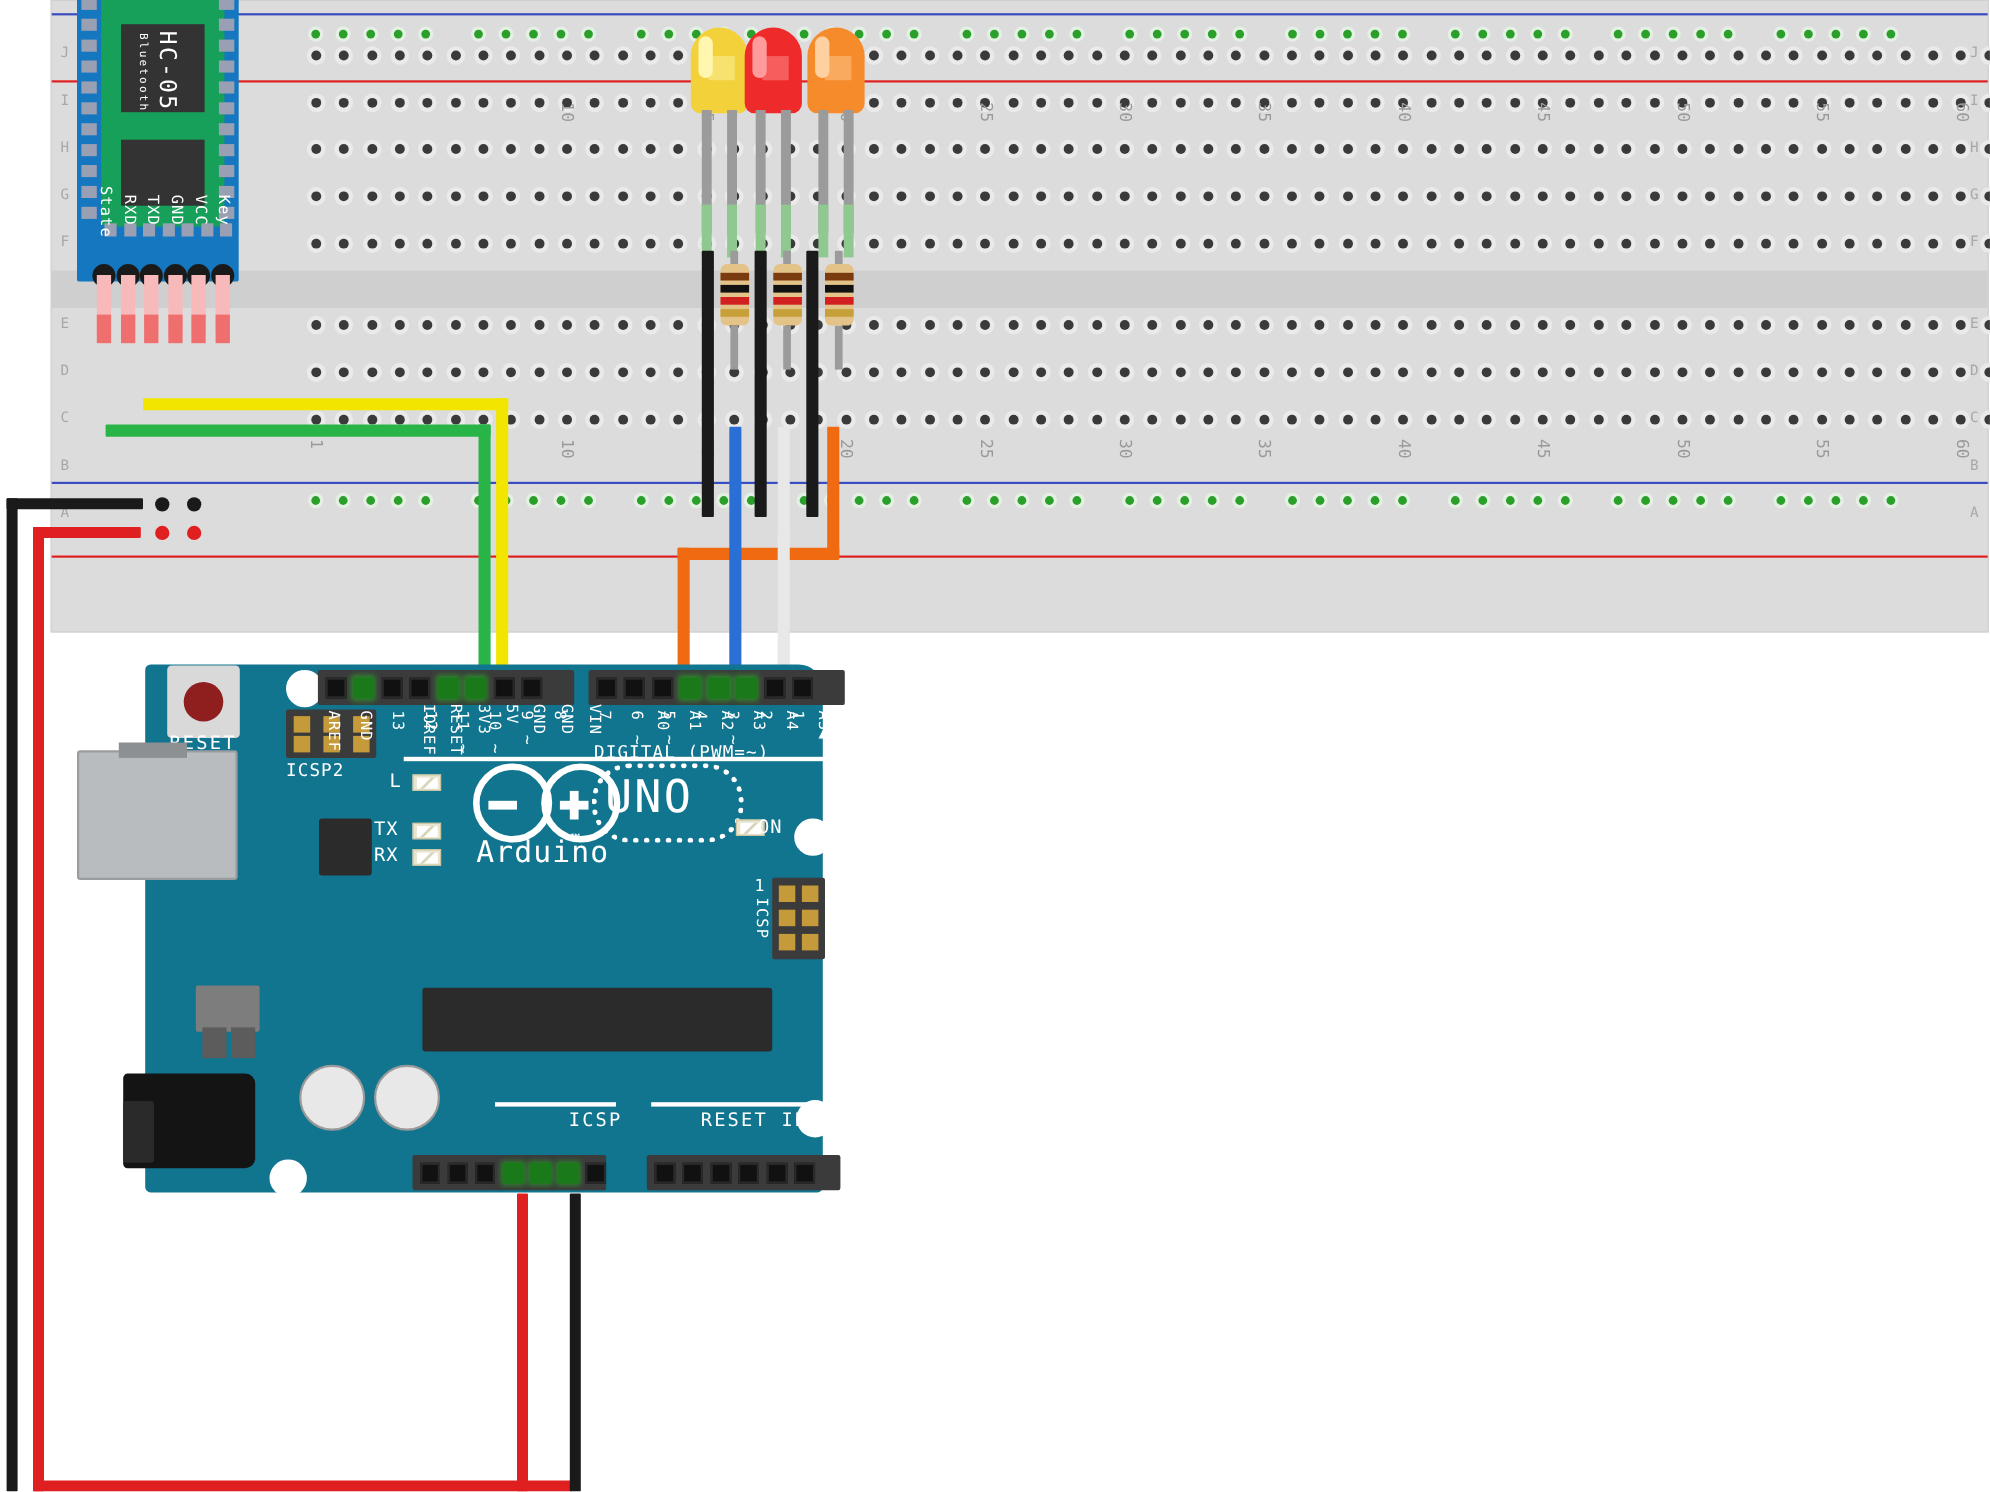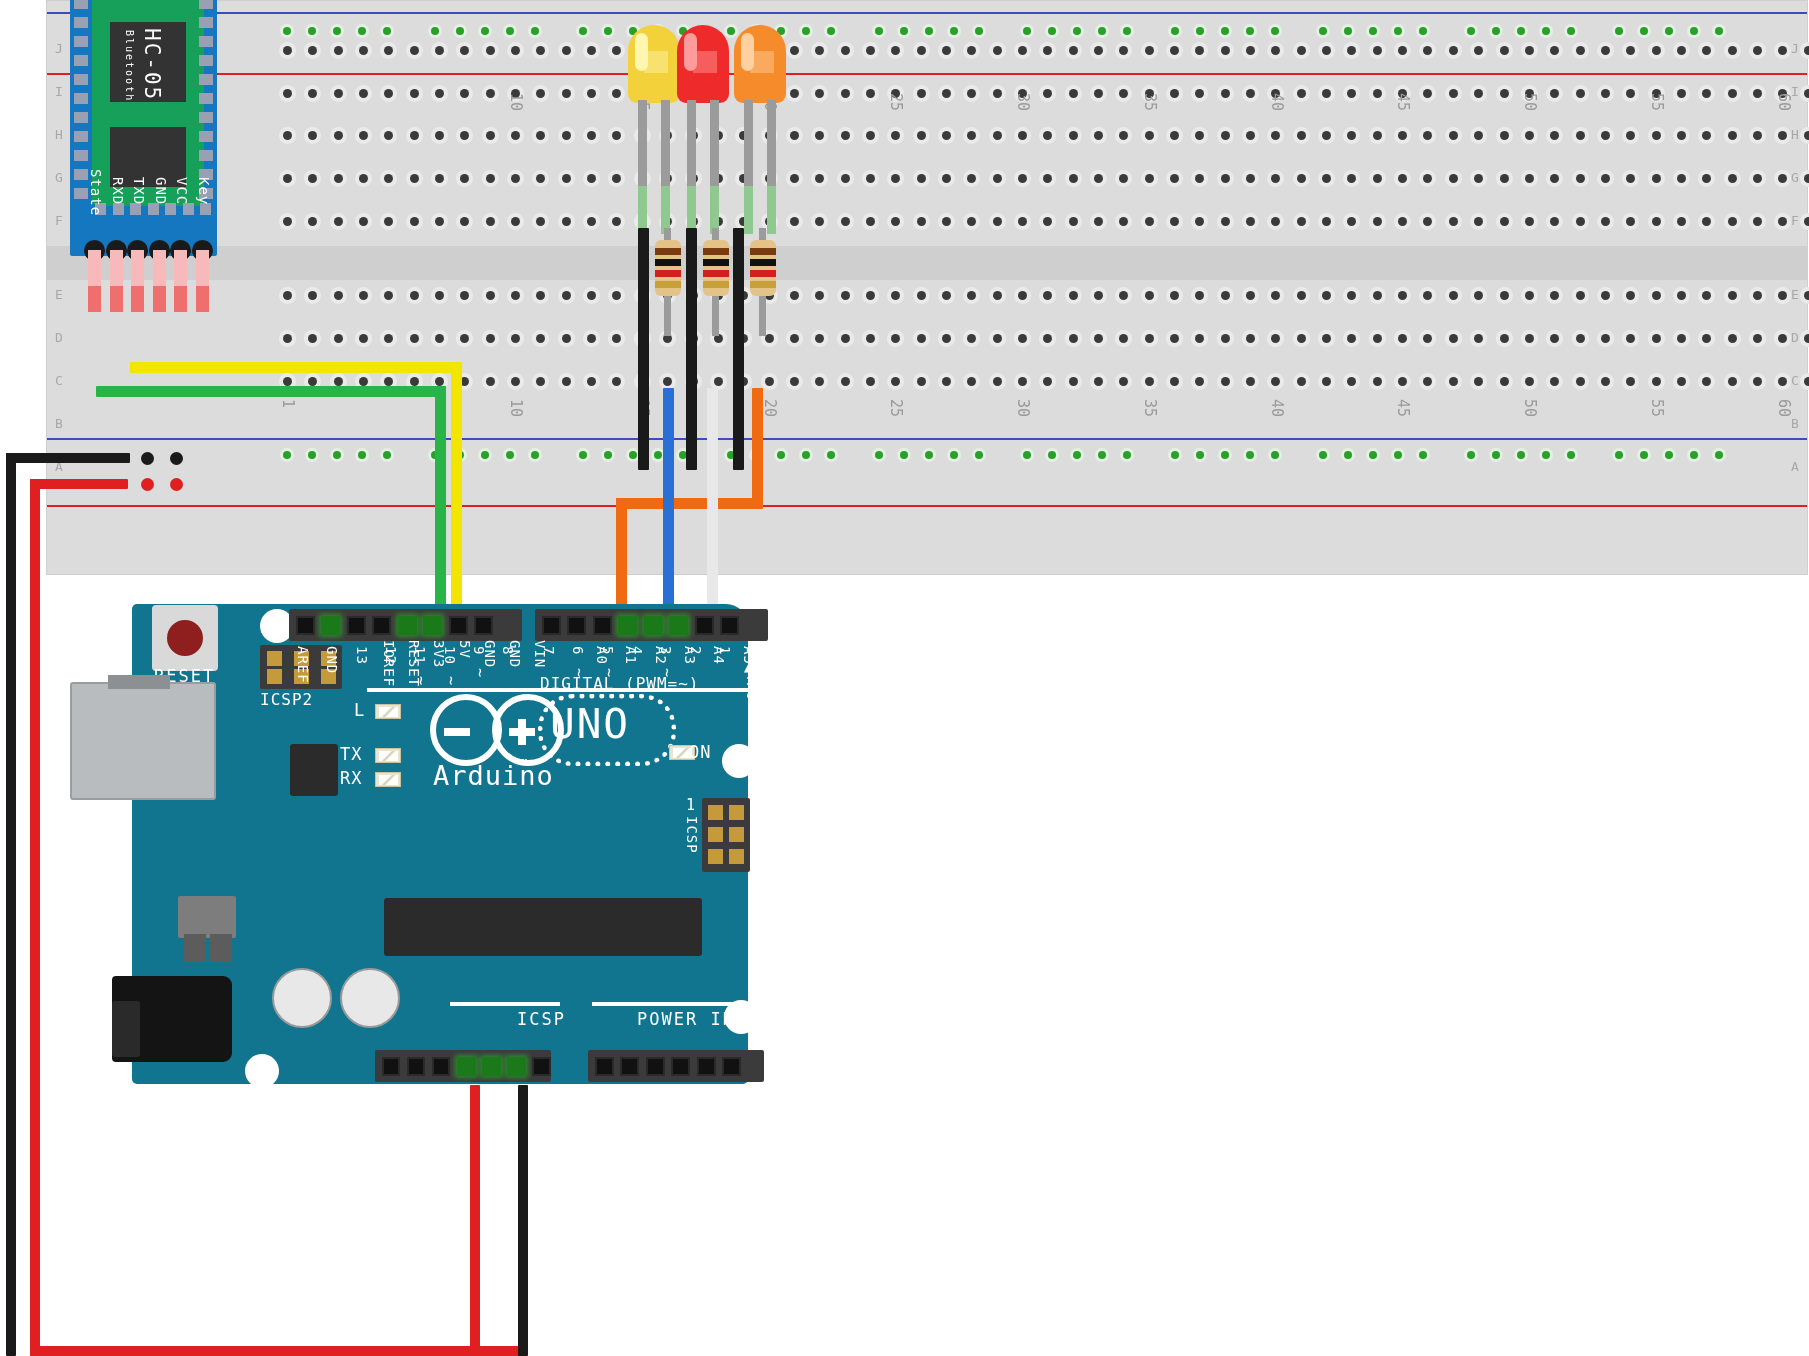--- a/index.html
+++ b/index.html
@@ -1181,21 +1181,21 @@
     </div>
   <div id="ana-labels">
       <span class="ard-vert" style="left: 462px; top: 42px;">A0</span>
       <span class="ard-vert" style="left: 491.3px; top: 42px;">A1</span>
       <span class="ard-vert" style="left: 520.6px; top: 42px;">A2</span>
       <span class="ard-vert" style="left: 549.9px; top: 42px;">A3</span>
       <span class="ard-vert" style="left: 579.2px; top: 42px;">A4</span>
       <span class="ard-vert" style="left: 608.5px; top: 42px;">A5</span>
     </div>
   <span class="ard-txt" style="left:385px;top:405px;font-size:17px;letter-spacing:2px;">ICSP</span>
-  <span class="ard-txt" style="left:505px;top:405px;font-size:17px;letter-spacing:2px;">POWER IN</span>
+  <span class="ard-txt" style="left:505px;top:405px;font-size:17px;letter-spacing:2px;">RESET IN</span>
   <div class="white-bar" style="left:318px;top:398px;width:110px;"></div>
   <div class="white-bar" style="left:460px;top:398px;width:172px;"></div>
 </div>
 
 <div class="usb abs" style="left:70px;top:682px;width:146px;height:118px;"></div>
 <div class="abs" style="left:108px;top:675px;width:62px;height:14px;background:#8d9093;"></div>
 <div class="barrel abs" style="left:112px;top:976px;width:120px;height:86px;"></div>
 <div class="abs" style="left:112px;top:1001px;width:28px;height:56px;background:#2a2a2a;border-radius:3px;"></div>
 
 </body></html>

